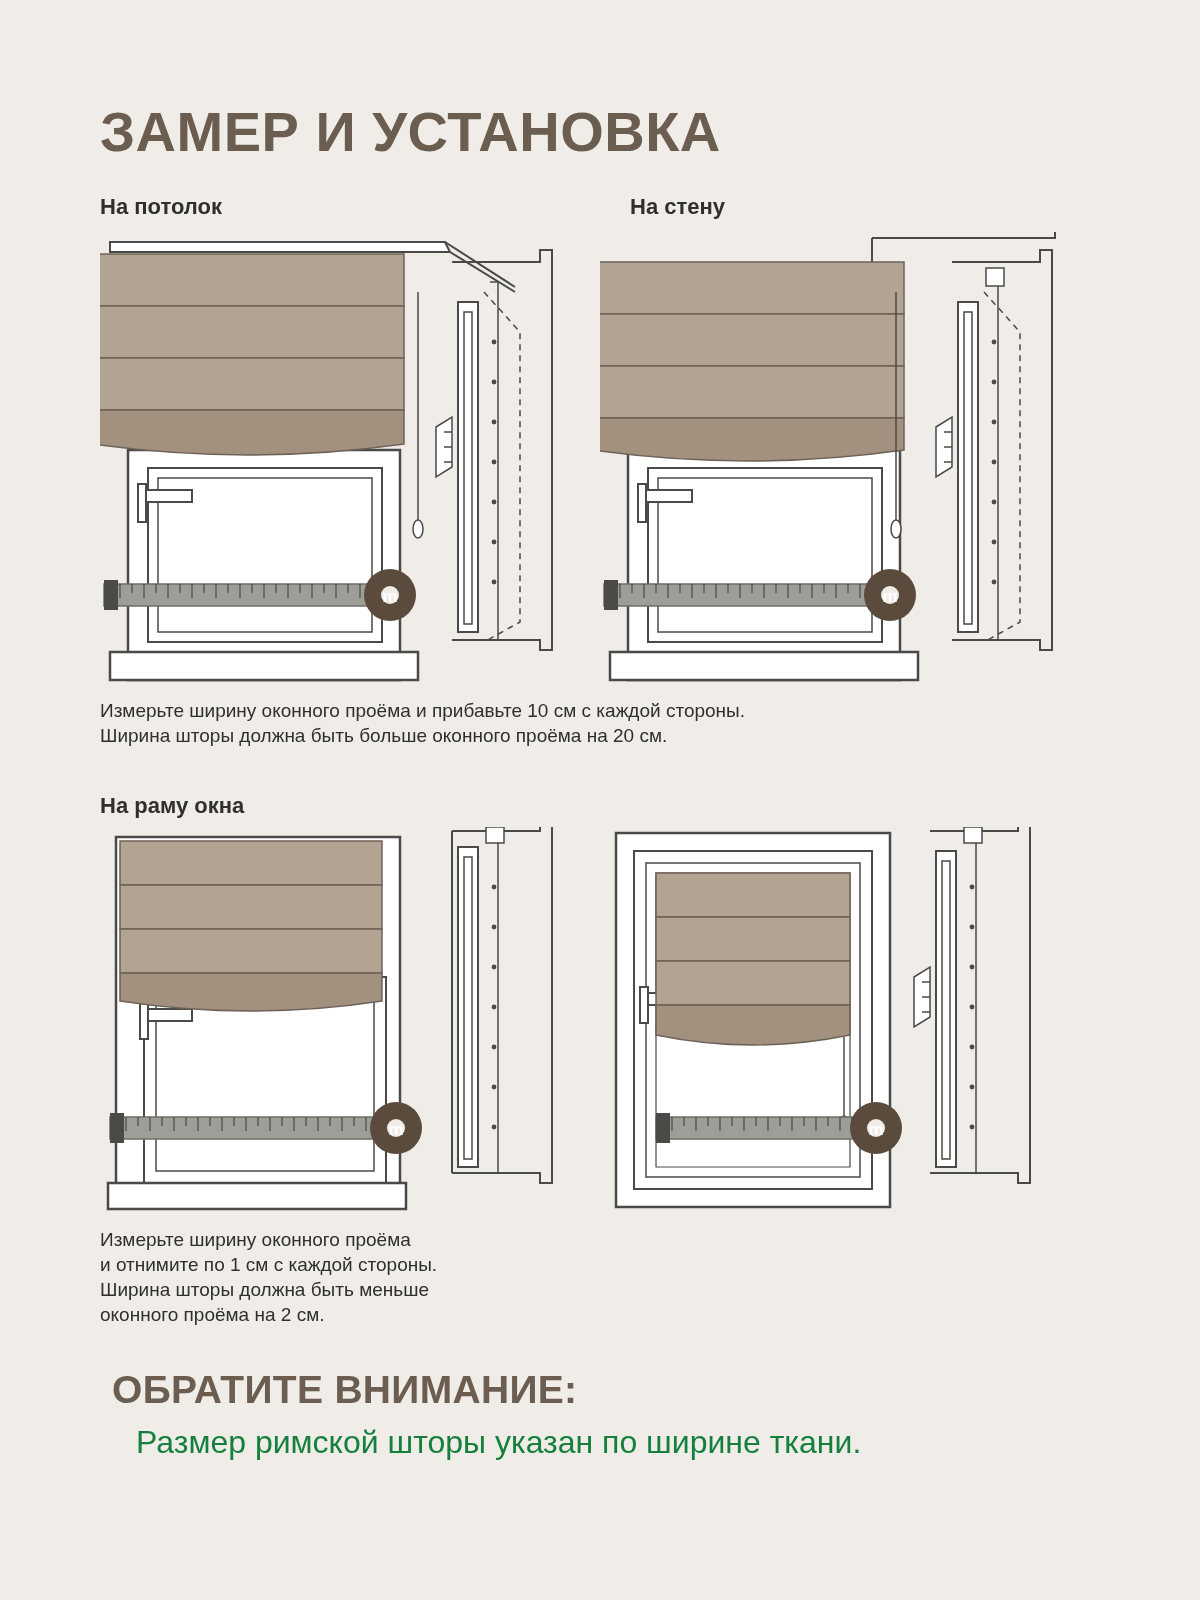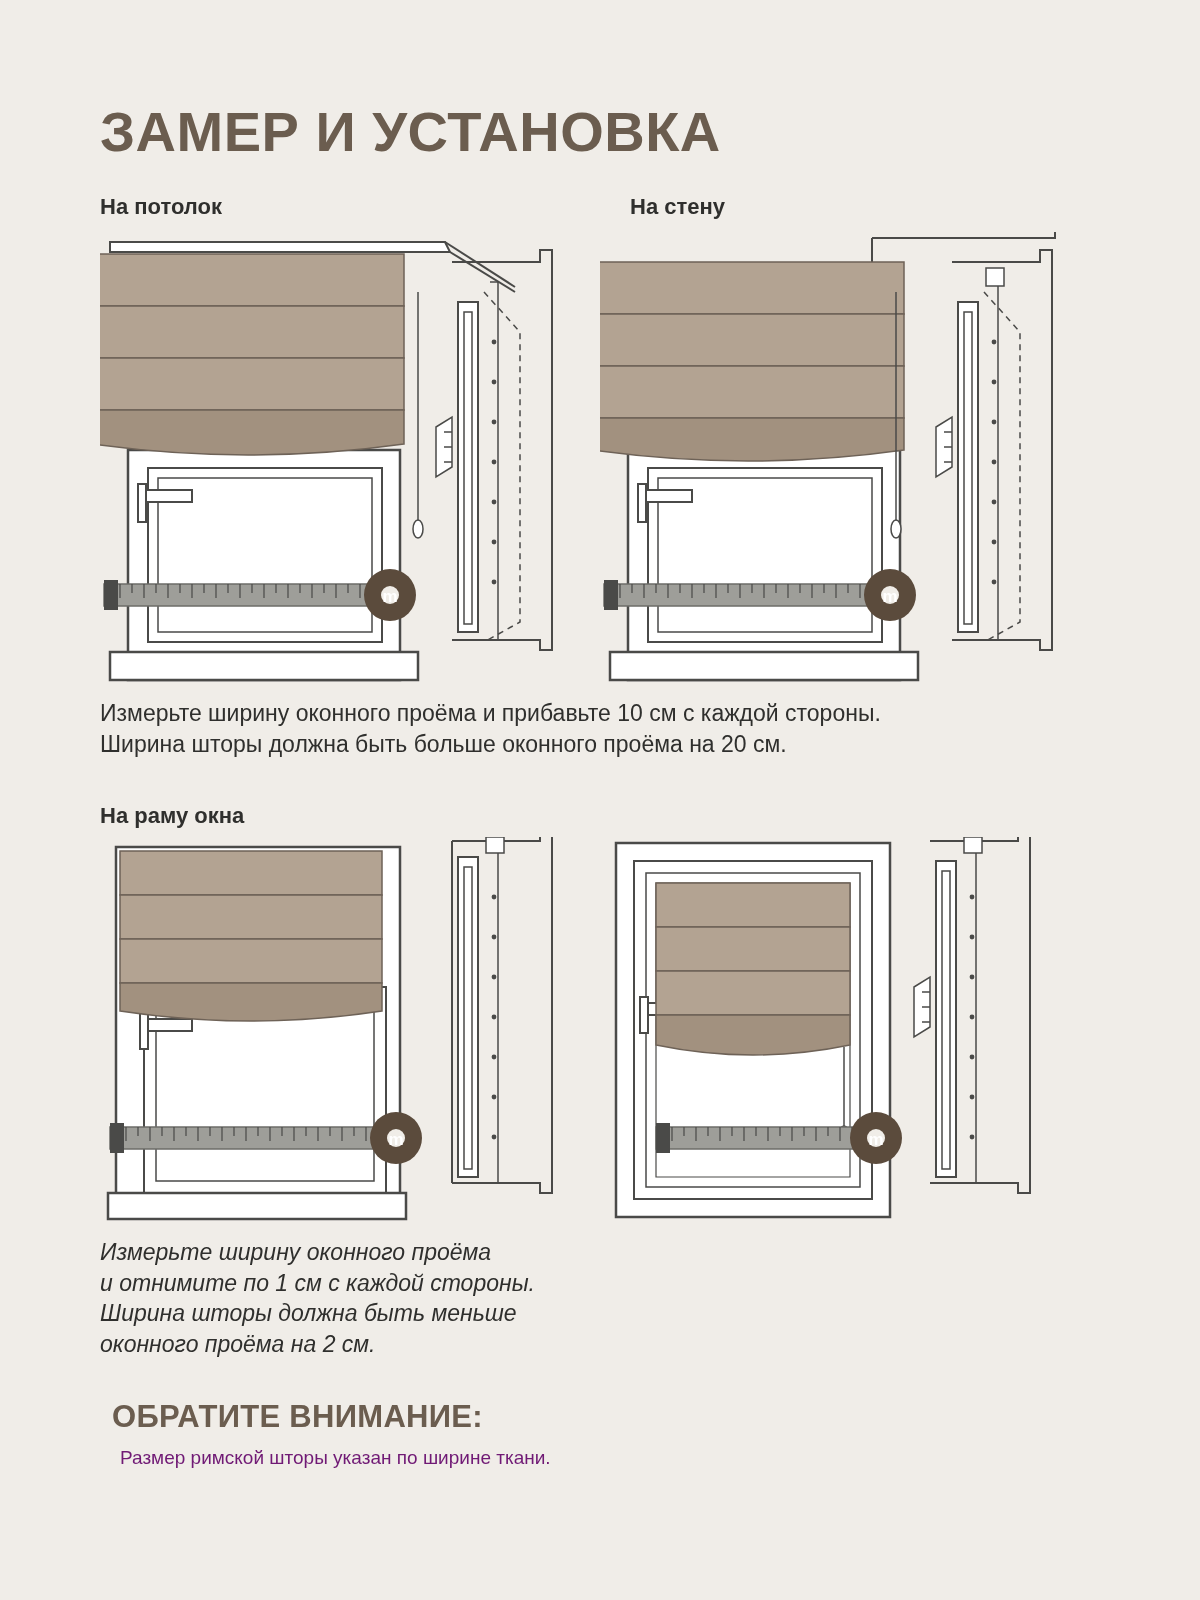--- a/index.html
+++ b/index.html
@@ -46,36 +46,36 @@
   }
   .col.right {
     margin-left: 0;
   }
   .diagram-wrap {
     position: relative;
     width: 500px;
     height: 460px;
   }
   .caption {
-    font-size: 23px;
+    font-size: 19px;
     line-height: 1.33;
     color: #2f2f2d;
     white-space: pre-line;
   }
   .note-title {
-    font-size: 31px;
+    font-size: 39px;
     font-weight: bold;
     color: #6b5d4f;
     letter-spacing: 0.3px;
     margin: 0;
   }
   .note-text {
-    font-size: 19px;
-    color: #701a75;
-    margin: 0;
+    font-size: 32px;
+    color: #15803d;
+    margin: 16px;
     padding-left: 8px;
   }
   .titles-row {
     display: flex;
     margin-top: 36px;
   }
   .titles-row .t1 { width: 530px; }
   svg { display: block; }
 </style>
 </head>
@@ -320,21 +320,21 @@
             <rect x="56" y="286" width="14" height="30" fill="#4a4a48"></rect>
             <circle cx="276" cy="301" r="26" fill="#5b4b3c"></circle>
             <circle cx="276" cy="301" r="9" fill="#f0ede8"></circle>
             <text x="276" y="308" font-family="Liberation Sans, sans-serif" font-size="17" font-weight="bold" fill="#ffffff" text-anchor="middle">m</text>
           </g>
         </svg>
       </div>
     </div>
   </div>
 
-  <div class="grid-row" style="margin-top: 0px; font-style: italic;">
+  <div class="grid-row" style="margin-top: 0px;">
     <div class="col">
       <div class="caption">Измерьте ширину оконного проёма
 и отнимите по 1 см с каждой стороны.
 Ширина шторы должна быть меньше
 оконного проёма на 2 см.</div>
     </div>
   </div>
 
   <div style="margin-top: 40px; padding-left: 12px;">
     <div class="note-title">ОБРАТИТЕ ВНИМАНИЕ:</div>

